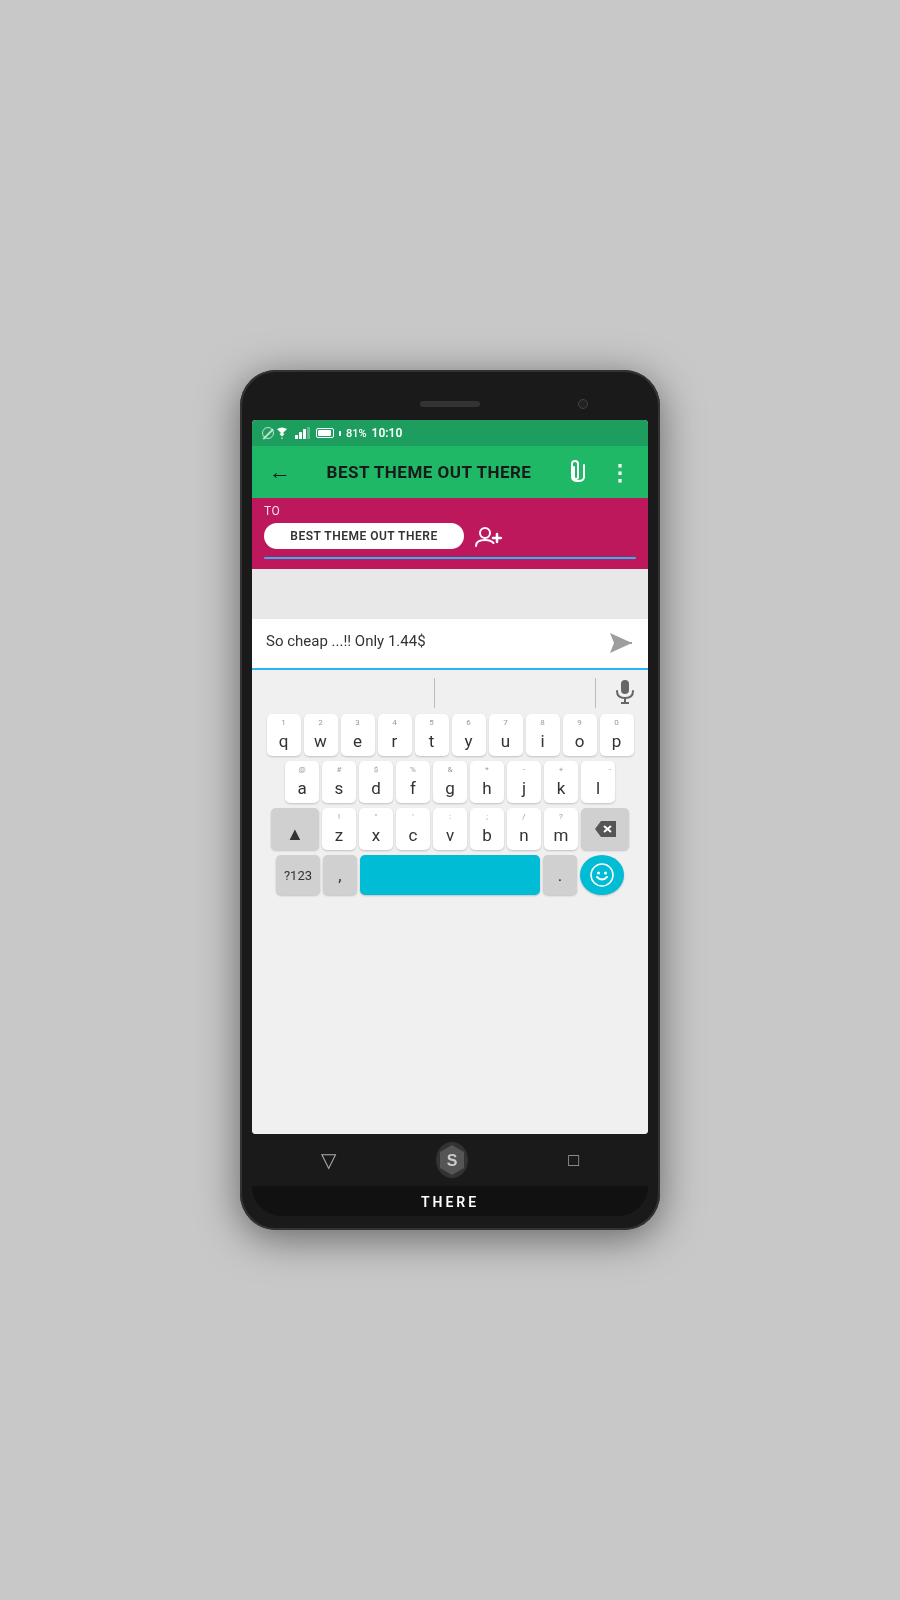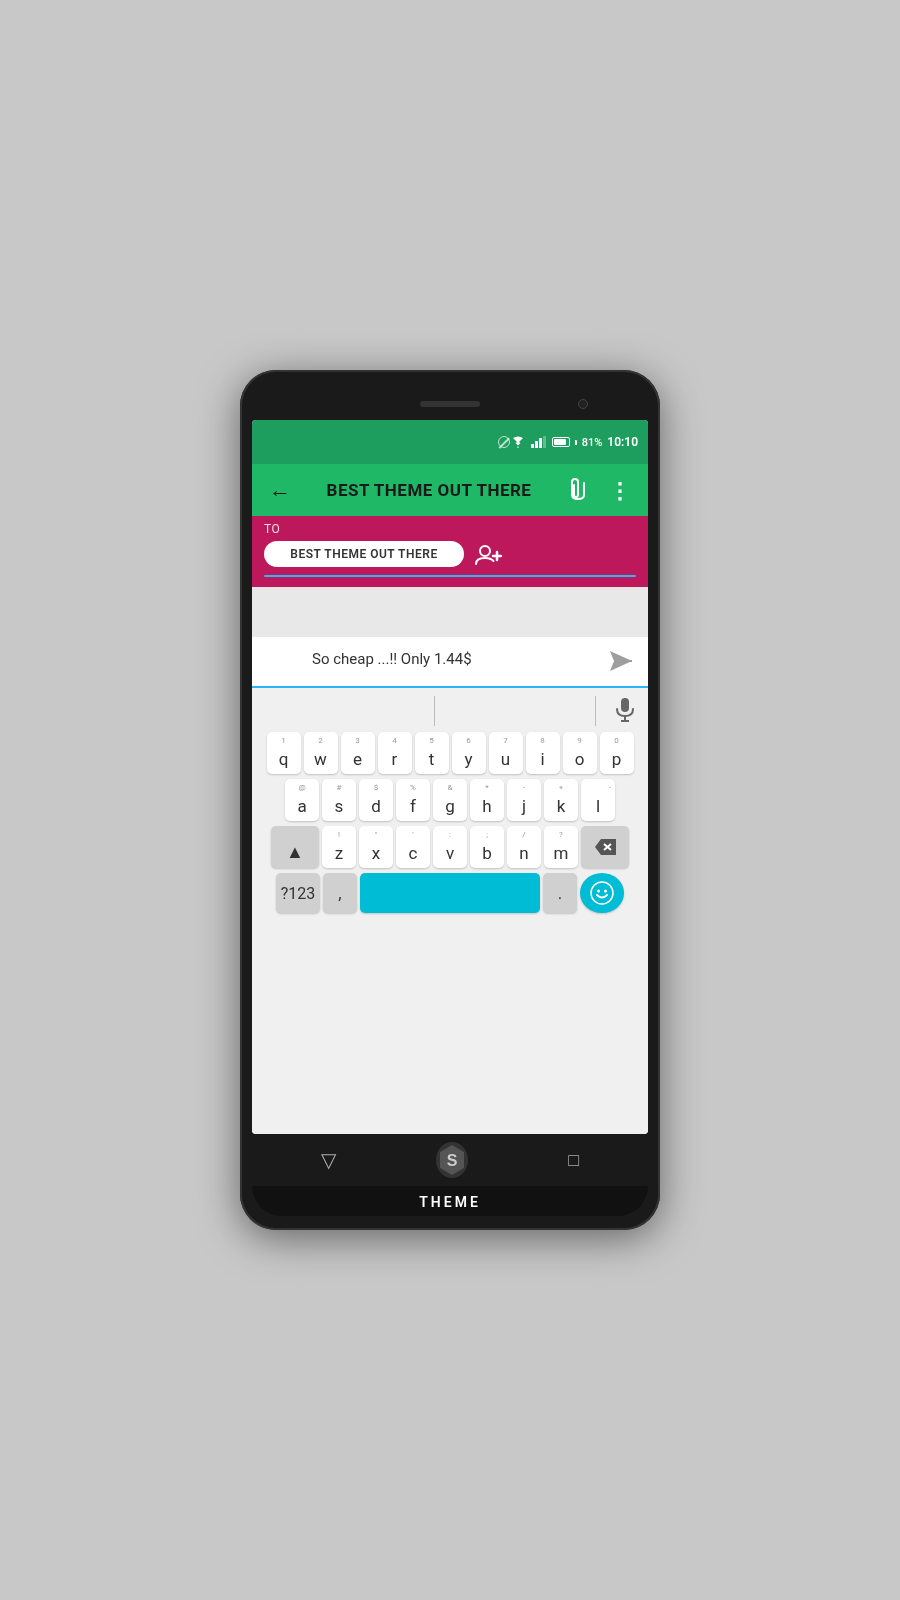--- a/index.html
+++ b/index.html
@@ -62,24 +62,24 @@
       overflow: hidden;
       flex: 1;
       display: flex;
       flex-direction: column;
     }
 
     
     .status-bar {
       background: #1e9e5e;
       display: flex;
-      justify-content: flex-end;
+      justify-content: flex-start;
       align-items: center;
       padding: 4px 10px;
-      height: 44px;
+      height: 26px;
     }
 
     .status-left {
       display: flex;
       align-items: center;
       gap: 6px;
     }
 
     .status-right {
       display: flex;
@@ -325,21 +325,21 @@
     }
 
     .key-num-sym {
       background: #d0d0d0;
       width: 44px;
       height: 40px;
       border-radius: 5px;
       display: flex;
       align-items: center;
       justify-content: center;
-      font-size: 16px;
+      font-size: 13px;
       color: #333;
       cursor: pointer;
       box-shadow: 0 1px 2px rgba(0,0,0,0.2);
     }
 
     .key-comma {
       background: #d0d0d0;
       width: 34px;
       height: 40px;
       border-radius: 5px;
@@ -505,21 +505,21 @@
             <line x1="19" y1="14" x2="27" y2="14" stroke="white" stroke-width="2.5" stroke-linecap="round"></line>
           </svg>
         </div>
       </div>
       <div class="to-underline"></div>
     </div>
 
     <div class="gray-spacer"></div>
 
     <div class="message-area">
-      <div class="message-text-input" style="display:flex;align-items:center;margin-left:46px;">So cheap ...!! Only 1.44$</div>
+      <div class="message-text-input" style="display:flex;align-items:center;">So cheap ...!! Only 1.44$</div>
       <div class="send-btn">
         <svg width="26" height="24" viewBox="0 0 26 24">
           <polygon points="2,2 24,12 2,22 6,12" fill="#9e9e9e"></polygon>
           <line x1="6" y1="12" x2="24" y2="12" stroke="#9e9e9e" stroke-width="2"></line>
         </svg>
       </div>
     </div>
 
     <div class="keyboard">
 
@@ -608,15 +608,15 @@
         <ellipse cx="18" cy="20" rx="16" ry="18" fill="#333"></ellipse>
         <polygon points="18,5 30,12 30,28 18,35 6,28 6,12" fill="#555"></polygon>
         <text x="18" y="26" text-anchor="middle" font-size="16" font-weight="bold" fill="#ccc" font-family="Arial">S</text>
       </svg>
     </div>
     <div class="nav-btn">
       <span style="font-size:18px;color:#aaa;">□</span>
     </div>
   </div>
 
-  <div class="phone-brand">THEME</div>
+  <div class="phone-brand">THERE</div>
 
 </div>
 
 </body></html>

